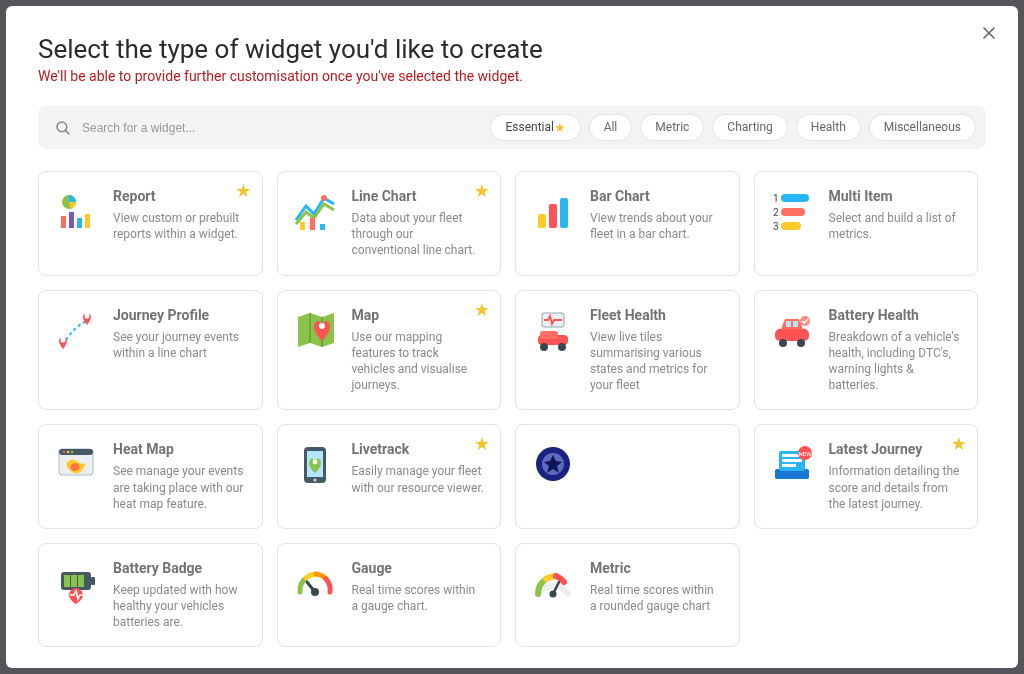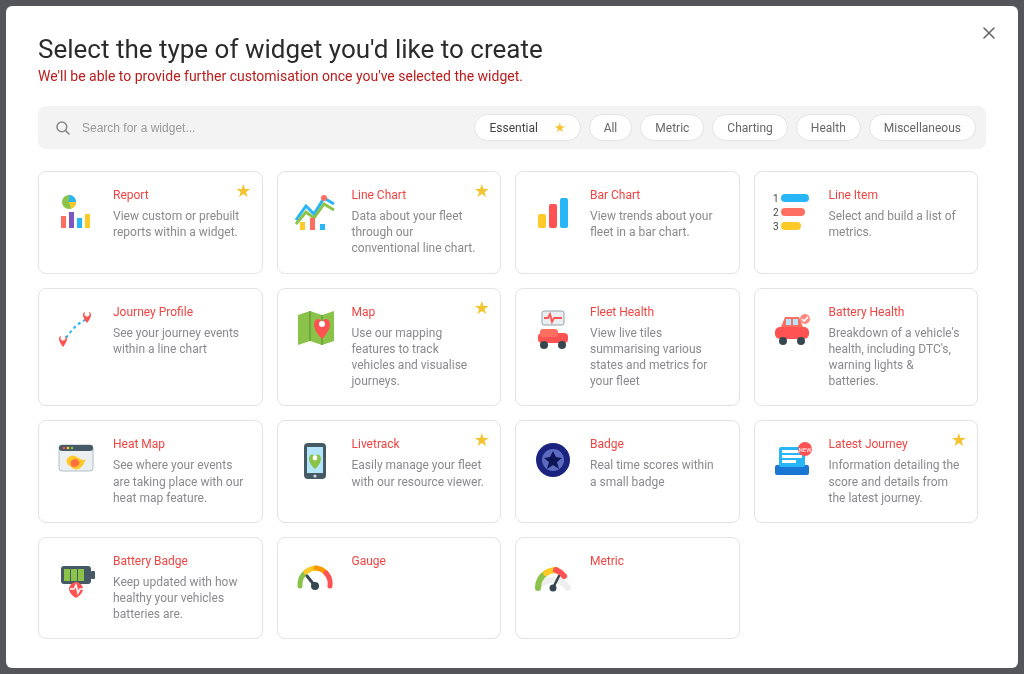--- a/index.html
+++ b/index.html
@@ -63,21 +63,21 @@
   .search-input::placeholder { color:#9a9a9a; }
   .filters { display:flex; gap:8px; }
   .filter {
     background:#fff;
     border:1px solid #e3e3e6;
     border-radius: 16px;
     padding: 5px 14px;
     font-size: 12px;
     color:#666;
     cursor:pointer;
-    display:flex; align-items:center; gap:16px;
+    display:flex; align-items:flex-start; gap:0;
     white-space:nowrap;
   }
   .filter.active { color:#444; }
   .filter .star { color:#f4c430; font-size:13px; }
   .grid-scroll {
     flex:1;
     overflow-y:auto;
     padding-right:8px;
   }
   .grid {
@@ -100,23 +100,23 @@
     position:absolute; top:8px; right:10px;
     color:#f4c430; font-size:18px;
   }
   .card-icon {
     width: 46px; height: 46px;
     flex-shrink:0;
     display:flex; align-items:center; justify-content:center;
   }
   .card-body { flex:1; min-width:0; }
   .card-title {
-    font-size: 12px;
-    font-weight:400;
-    color:#ef4444;
+    font-size: 14px;
+    font-weight:700;
+    color:#737373;
     margin-bottom: 6px;
   }
   .card-desc {
     font-size: 12px;
     color:#8a8a8e;
     line-height: 1.35;
   }
   
   .grid-scroll::-webkit-scrollbar { width:8px; }
   .grid-scroll::-webkit-scrollbar-thumb { background:#d0d0d4; border-radius:4px; }
@@ -224,21 +224,21 @@
             <svg width="46" height="46" viewBox="0 0 46 46">
               <text x="4" y="14" font-size="10" fill="#444">1</text>
               <rect x="12" y="6" width="28" height="8" rx="4" fill="#29b6f6"></rect>
               <text x="4" y="28" font-size="10" fill="#444">2</text>
               <rect x="12" y="20" width="24" height="8" rx="4" fill="#ff6f61"></rect>
               <text x="4" y="42" font-size="10" fill="#444">3</text>
               <rect x="12" y="34" width="20" height="8" rx="4" fill="#ffca28"></rect>
             </svg>
           </div>
           <div class="card-body">
-            <div class="card-title">Line Item</div>
+            <div class="card-title">Multi Item</div>
             <div class="card-desc">Select and build a list of metrics.</div>
           </div>
         </div>
         <div class="card">
           <div class="card-icon">
             <svg width="46" height="46" viewBox="0 0 46 46">
               <path d="M10 38 Q 20 20 34 14" stroke="#29b6f6" stroke-width="2" stroke-dasharray="3 3" fill="none"></path>
               <path d="M10 38 C10 30 6 30 6 34 C6 37 10 42 10 42 C10 42 14 37 14 34 C14 30 10 30 10 38" fill="#ff5252"></path>
               <circle cx="10" cy="33" r="2.5" fill="#fff"></circle>
               <path d="M34 14 C34 6 30 6 30 10 C30 13 34 18 34 18 C34 18 38 13 38 10 C38 6 34 6 34 14" fill="#ff5252"></path>
@@ -306,21 +306,21 @@
               <rect x="6" y="8" width="34" height="6" rx="3" fill="#455a64"></rect>
               <circle cx="11" cy="11" r="1.3" fill="#ff5252"></circle>
               <circle cx="15" cy="11" r="1.3" fill="#ffca28"></circle>
               <circle cx="19" cy="11" r="1.3" fill="#8bc34a"></circle>
               <path d="M14 22 Q18 16 24 20 Q32 26 34 20 Q36 16 30 28 Q24 36 18 30 Q12 26 14 22" fill="#ffca28"></path>
               <path d="M18 24 Q22 20 26 24 Q28 28 22 30 Q16 30 18 24" fill="#ff7043"></path>
             </svg>
           </div>
           <div class="card-body">
             <div class="card-title">Heat Map</div>
-            <div class="card-desc">See where your events are taking place with our heat map feature.</div>
+            <div class="card-desc">See manage your events are taking place with our heat map feature.</div>
           </div>
         </div>
         <div class="card">
           <span class="star-corner">★</span>
           <div class="card-icon">
             <svg width="46" height="46" viewBox="0 0 46 46">
               <rect x="12" y="6" width="22" height="36" rx="4" fill="#455a64"></rect>
               <rect x="15" y="10" width="16" height="26" fill="#b3e5fc"></rect>
               <circle cx="23" cy="39" r="1.6" fill="#cfd8dc"></circle>
               <path d="M23 22 C23 16 17 16 17 22 C17 27 23 32 23 32 C23 32 29 27 29 22 C29 16 23 16 23 22" fill="#8bc34a"></path>
@@ -332,24 +332,20 @@
             <div class="card-desc">Easily manage your fleet with our resource viewer.</div>
           </div>
         </div>
         <div class="card">
           <div class="card-icon">
             <svg width="46" height="46" viewBox="0 0 46 46">
               <circle cx="23" cy="23" r="17" fill="#1a237e"></circle>
               <circle cx="23" cy="23" r="11" fill="#5c6bc0"></circle>
               <path d="M23 14 L26 20 L32 21 L27 25 L29 32 L23 28 L17 32 L19 25 L14 21 L20 20 Z" fill="#0d1557"></path>
             </svg>
-          </div>
-          <div class="card-body">
-            <div class="card-title">Badge</div>
-            <div class="card-desc">Real time scores within a small badge</div>
           </div>
         </div>
         <div class="card">
           <span class="star-corner">★</span>
           <div class="card-icon">
             <svg width="46" height="46" viewBox="0 0 46 46">
               <rect x="6" y="28" width="34" height="10" rx="2" fill="#1976d2"></rect>
               <rect x="10" y="10" width="26" height="20" rx="2" fill="#29b6f6"></rect>
               <rect x="13" y="13" width="20" height="3" fill="#fff"></rect>
               <rect x="13" y="18" width="20" height="3" fill="#fff"></rect>
@@ -386,33 +382,35 @@
               <path d="M8 32 A16 16 0 0 1 14 18" stroke="#8bc34a" stroke-width="5" fill="none" stroke-linecap="round"></path>
               <path d="M14 18 A16 16 0 0 1 24 14" stroke="#ffca28" stroke-width="5" fill="none" stroke-linecap="round"></path>
               <path d="M24 14 A16 16 0 0 1 34 19" stroke="#ff9800" stroke-width="5" fill="none" stroke-linecap="round"></path>
               <path d="M34 19 A16 16 0 0 1 38 32" stroke="#ff5252" stroke-width="5" fill="none" stroke-linecap="round"></path>
               <circle cx="23" cy="32" r="4" fill="#37474f"></circle>
               <line x1="23" y1="32" x2="15" y2="22" stroke="#37474f" stroke-width="3" stroke-linecap="round"></line>
             </svg>
           </div>
           <div class="card-body">
             <div class="card-title">Gauge</div>
+            <div class="card-desc">Real time scores within a gauge chart.</div>
           </div>
         </div>
         <div class="card">
           <div class="card-icon">
             <svg width="46" height="46" viewBox="0 0 46 46">
               <path d="M8 34 A18 18 0 0 1 38 34" stroke="#eee" stroke-width="6" fill="none" stroke-linecap="round"></path>
               <path d="M8 34 A18 18 0 0 1 16 19" stroke="#8bc34a" stroke-width="6" fill="none" stroke-linecap="round"></path>
               <path d="M16 19 A18 18 0 0 1 26 16" stroke="#ffca28" stroke-width="6" fill="none" stroke-linecap="round"></path>
               <path d="M26 16 A18 18 0 0 1 34 22" stroke="#ff5252" stroke-width="6" fill="none" stroke-linecap="round"></path>
               <circle cx="23" cy="34" r="3.5" fill="#37474f"></circle>
               <line x1="23" y1="34" x2="29" y2="22" stroke="#37474f" stroke-width="2.5" stroke-linecap="round"></line>
             </svg>
           </div>
           <div class="card-body">
             <div class="card-title">Metric</div>
+            <div class="card-desc">Real time scores within a rounded gauge chart</div>
           </div>
         </div>
       </div>
   </div>
 
 </div>
 
 </body></html>

